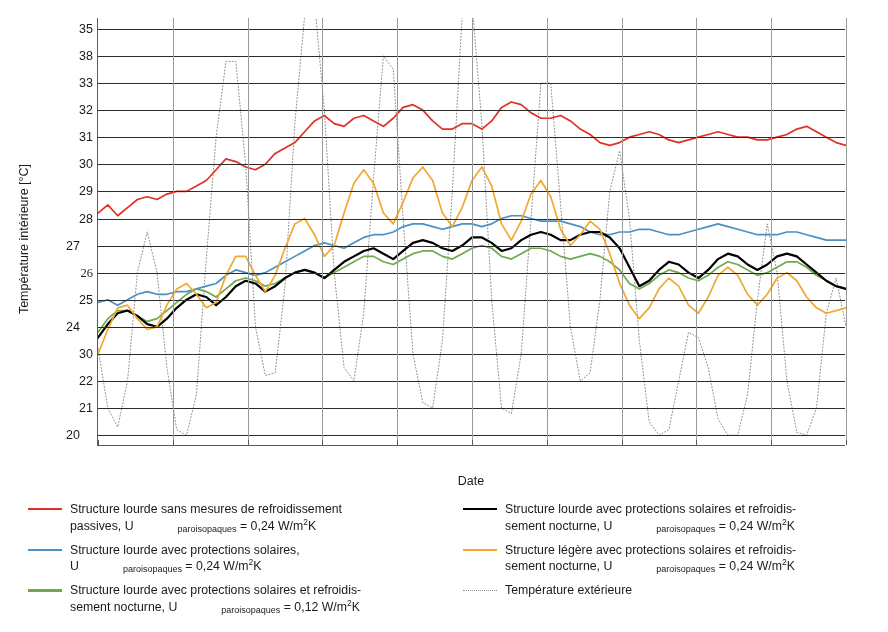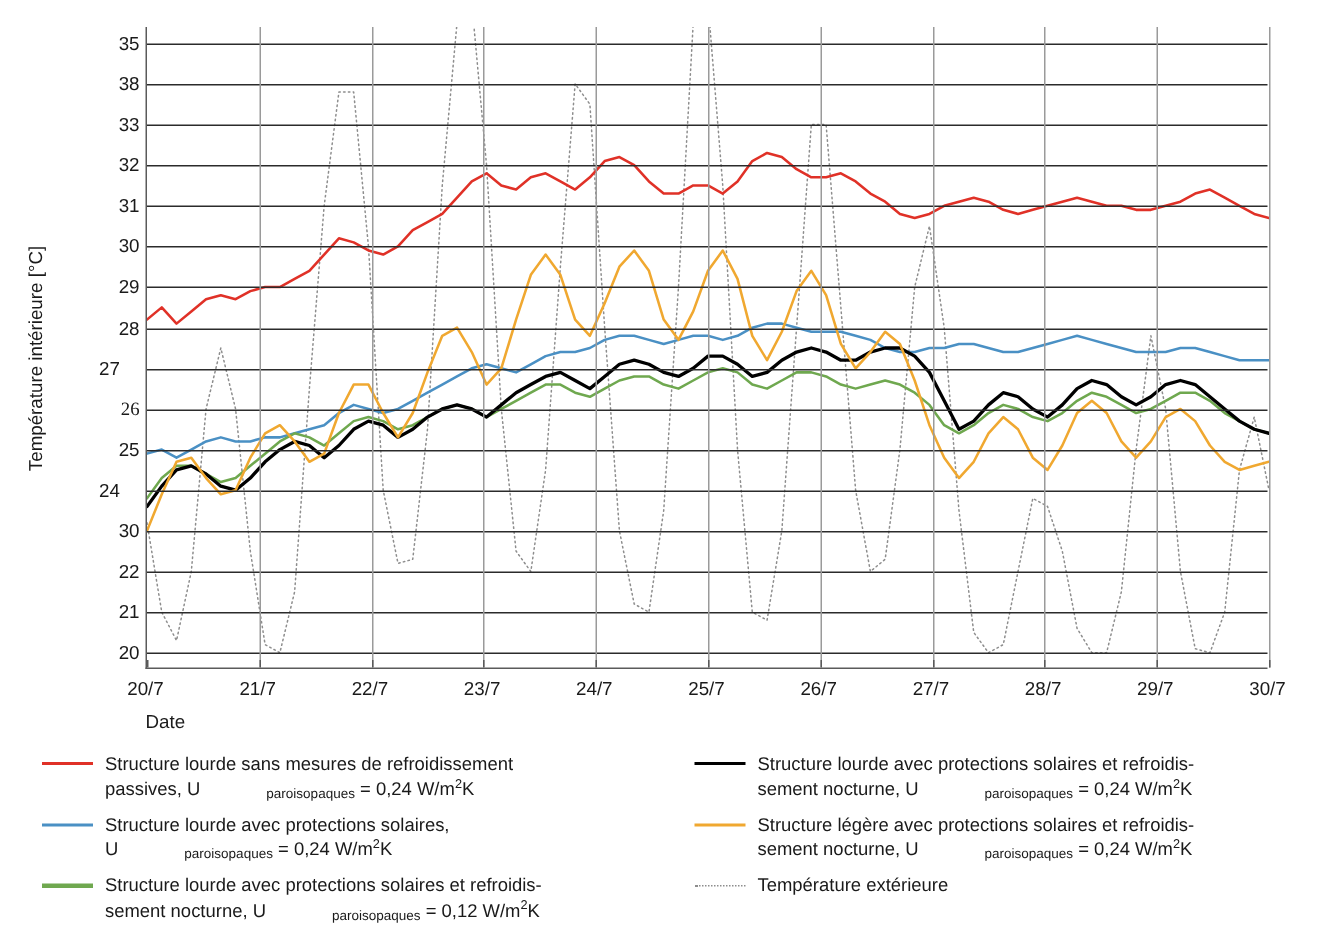--- a/index.html
+++ b/index.html
@@ -60,20 +60,21 @@
     width: 320px;
     transform: rotate(-90deg);
     transform-origin: center center;
     text-align: center;
     font-size: 12.5px;
     color:#1a1a1a;
   }
   #x-axis-title {
     position: absolute;
     left: 97px; top: 474px; width: 748px;
+    text-align: center;
     font-size: 12.5px;
     color: #1a1a1a;
   }
 
   
   #legend {
     position: absolute;
     left: 28px; top: 502px;
     width: 838px;
     display: grid;
@@ -107,21 +108,21 @@
 </head>
 <body>
 
 <div id="wrap">
 
   <div id="y-axis-title">
     <span>Température intérieure [</span><span>°C</span><span>]</span>
   </div>
 
   <div id="ylabels">
-      <div class="ylab" style="top: 435.2px;">20</div>
+      <div class="ylab" style="top: 435.2px; text-align: center;">20</div>
       <div class="ylab" style="top: 408.1px;">21</div>
       <div class="ylab" style="top: 381px;">22</div>
       <div class="ylab" style="top: 353.9px;">30</div>
       <div class="ylab" style="top: 326.8px; text-align: center;">24</div>
       <div class="ylab" style="top: 299.7px;">25</div>
       <div class="ylab" style="top: 272.6px; font-family: Liberation Serif, serif;">26</div>
       <div class="ylab" style="top: 245.5px; text-align: center;">27</div>
       <div class="ylab" style="top: 218.5px;">28</div>
       <div class="ylab" style="top: 191.4px;">29</div>
       <div class="ylab" style="top: 164.3px;">30</div>
@@ -186,33 +187,20 @@
         <div class="t" style="left: 299.2px;"></div>
         <div class="t" style="left: 374px;"></div>
         <div class="t" style="left: 448.8px;"></div>
         <div class="t" style="left: 523.6px;"></div>
         <div class="t" style="left: 598.4px;"></div>
         <div class="t" style="left: 673.2px;"></div>
         <div class="t" style="left: 748px;"></div>
       </div>
   </div>
 
-  <div id="xlabels">
-      <div class="xl" style="left: 0px;">20/7</div>
-      <div class="xl" style="left: 74.8px;">21/7</div>
-      <div class="xl" style="left: 149.6px;">22/7</div>
-      <div class="xl" style="left: 224.4px;">23/7</div>
-      <div class="xl" style="left: 299.2px;">24/7</div>
-      <div class="xl" style="left: 374px;">25/7</div>
-      <div class="xl" style="left: 448.8px;">26/7</div>
-      <div class="xl" style="left: 523.6px;">27/7</div>
-      <div class="xl" style="left: 598.4px;">28/7</div>
-      <div class="xl" style="left: 673.2px;">29/7</div>
-      <div class="xl" style="left: 748px;">30/7</div>
-    </div>
 
   <div id="x-axis-title">Date</div>
 
   <div id="legend">
       <div class="leg-item">
         <span class="swatch">
           <i style="background: rgb(224, 49, 39);"></i>
         </span>
         <span class="leg-text"><span>Structure lourde sans mesures de refroidissement</span><br><span>passives, U</span><span class="sub">paroisopaques</span><span> = 0,24 W/m</span><sup>2</sup><span>K</span></span>
       </div>

